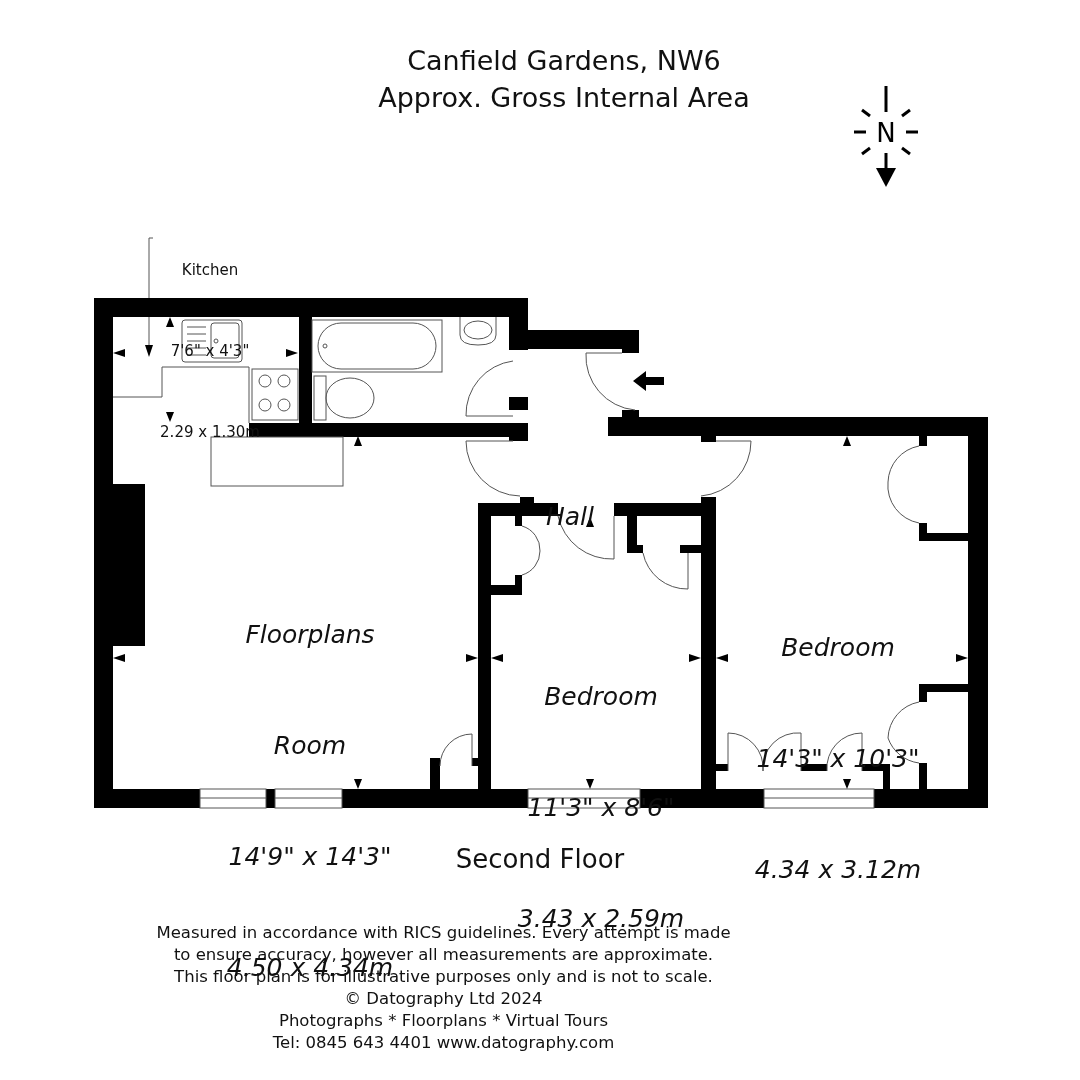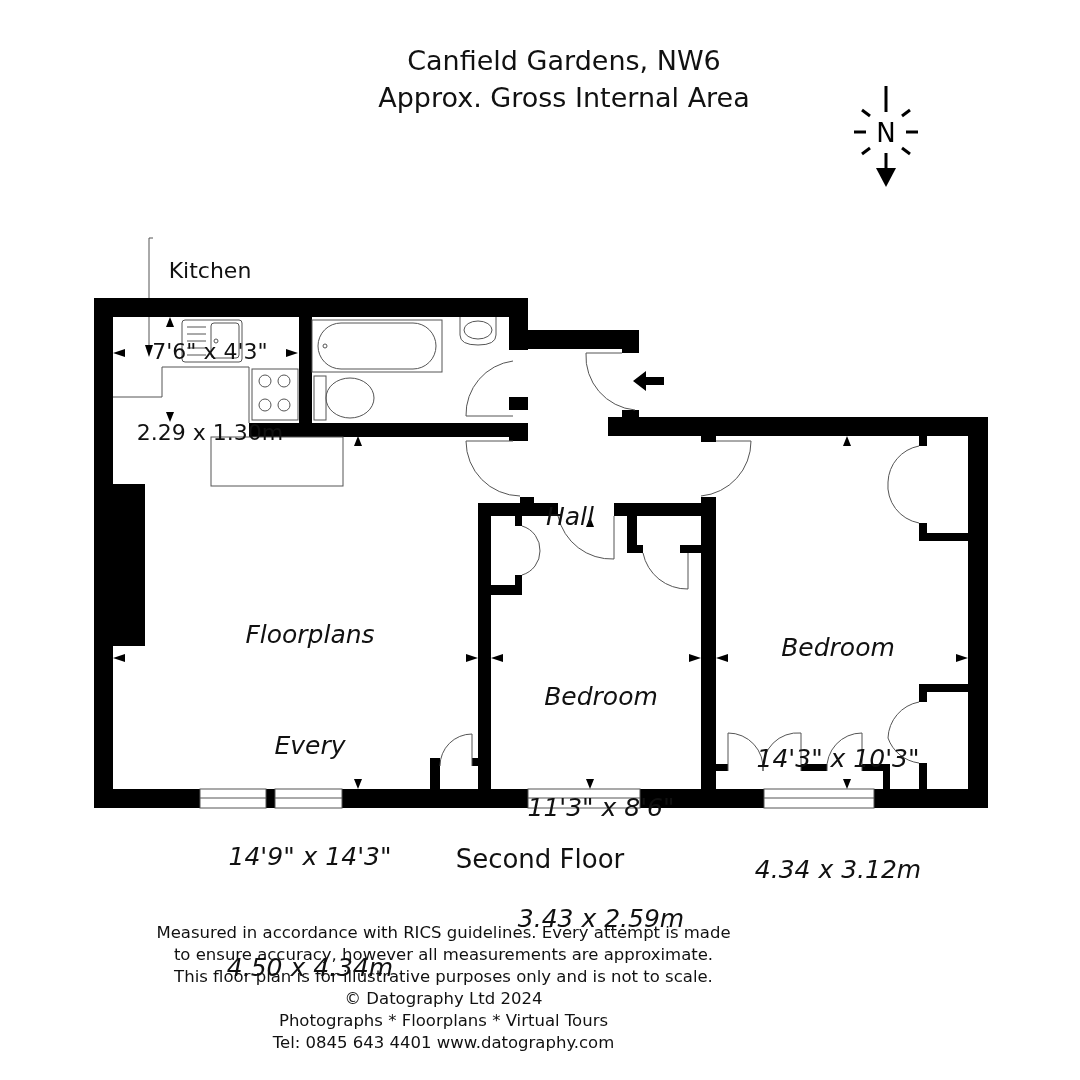--- a/index.html
+++ b/index.html
@@ -1,21 +1,21 @@
 <!DOCTYPE html>
 <html><head>
 <meta charset="utf-8">
 <style>
   html, body { margin: 0; padding: 0; background: #ffffff; }
   body { width: 1080px; height: 1080px; position: relative; overflow: hidden; font-family: "DejaVu Sans", sans-serif; color: #111; }
   .header { position: absolute; left: 0; top: 42px; width: 1080px; text-align: center; font-size: 27px; line-height: 37px; margin-left: 24px; }
   .header div { white-space: pre; }
   .plan { position: absolute; left: 0; top: 0; }
   .label { position: absolute; text-align: center; font-size: 25px; line-height: 37px; white-space: pre; font-style: italic; }
-  .kitchen-label { position: absolute; text-align: center; font-size: 22px; line-height: 27px; white-space: pre; }
+  .kitchen-label { position: absolute; text-align: center; font-size: 15px; line-height: 27px; white-space: pre; }
   .floor-title { position: absolute; left: 0; top: 844px; width: 1080px; text-align: center; font-size: 26px; }
   .footer { position: absolute; left: 0; top: 922px; width: 887px; text-align: center; font-size: 16.5px; line-height: 22px; }
   .footer div { white-space: pre; }
 </style>
 </head>
 <body>
 
 <div class="header">
   <div>Canfield Gardens, NW6</div>
   <div>Approx. Gross Internal Area</div>
@@ -209,21 +209,21 @@
   <div>7'6" x 4'3"</div>
   <div>2.29 x 1.30m</div>
 </div>
 
 <div class="label" style="left:520px; top:424px; width:100px;">
   <div>Hall</div>
 </div>
 
 <div class="label" style="left:180px; top:542px; width:260px;">
   <div>Floorplans</div>
-  <div>Every</div>
+  <div>Room</div>
   <div>14'9" x 14'3"</div>
   <div>4.50 x 4.34m</div>
 </div>
 
 <div class="label" style="left:491px; top:604px; width:220px;">
   <div>Bedroom</div>
   <div>11'3" x 8'6"</div>
   <div>3.43 x 2.59m</div>
 </div>
 

